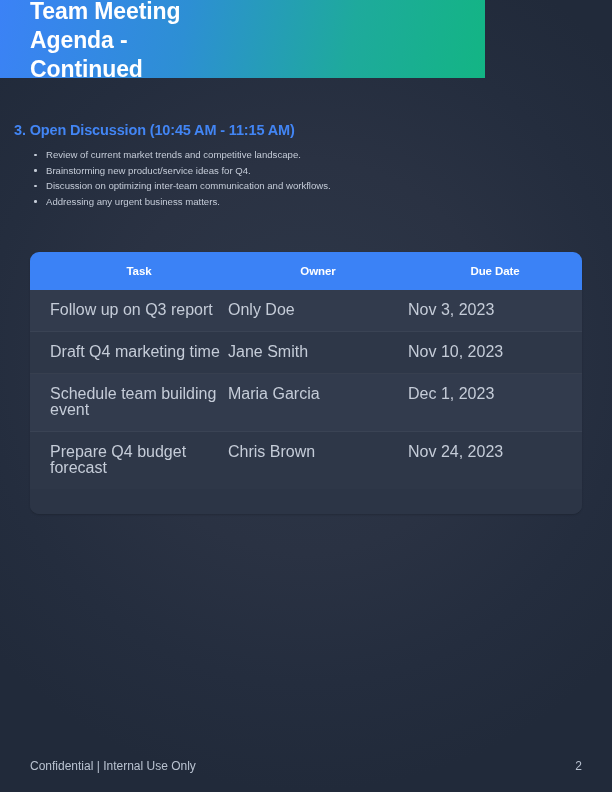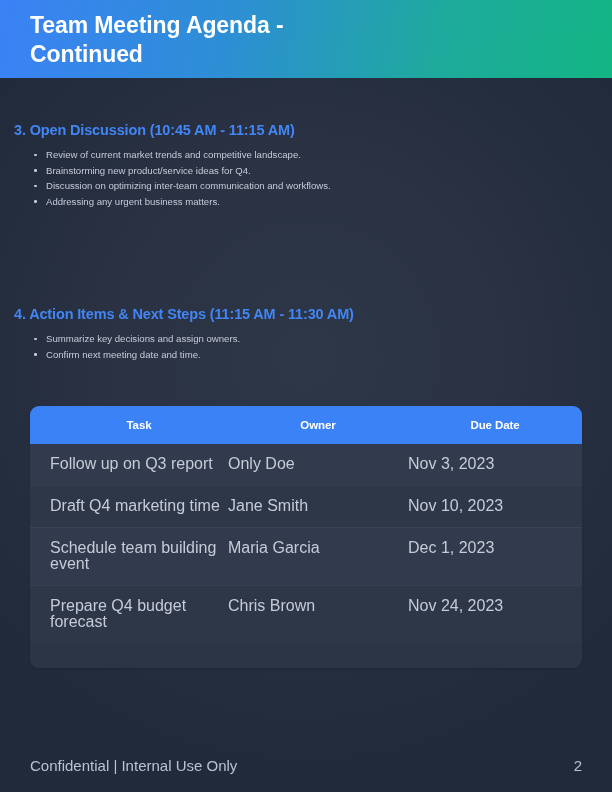--- a/index.html
+++ b/index.html
@@ -30,21 +30,21 @@
     position: absolute;
     inset: 0;
     z-index: 1;
   }
 
   
   .header {
     position: absolute;
     top: 0;
     left: 0;
-    width: 612px;
+    width: 485px;
     height: 78px;
     background: linear-gradient(100deg, #3b82f6 0%, #2d8fd4 38%, #1eaa9c 72%, #13b584 100%);
     display: flex;
     align-items: center;
   }
 
   .header-title {
     color: #ffffff;
     font-size: 23px;
     font-weight: bold;
@@ -162,21 +162,21 @@
     height: 52px;
     padding: 0 30px;
     display: flex;
     align-items: center;
     justify-content: space-between;
   }
 
   .footer-text,
   .footer-page {
     color: #b9c2d0;
-    font-size: 15px;
+    font-size: 12px;
     line-height: 12px;
   }
 </style>
 </head>
 <body>
 
 <div class="page-bg"></div>
 
 <div class="page">
 
@@ -189,27 +189,20 @@
     <div class="section" id="section-open-discussion">
       <div class="section-heading">3. Open Discussion (10:45 AM - 11:15 AM)</div>
       <ul class="bullets">
         <li>Review of current market trends and competitive landscape.</li>
         <li>Brainstorming new product/service ideas for Q4.</li>
         <li>Discussion on optimizing inter-team communication and workflows.</li>
         <li>Addressing any urgent business matters.</li>
       </ul>
     </div>
 
-    <div class="section" id="section-action-items">
-      <div class="section-heading">4. Action Items &amp; Next Steps (11:15 AM - 11:30 AM)</div>
-      <ul class="bullets">
-        <li>Summarize key decisions and assign owners.</li>
-        <li>Confirm next meeting date and time.</li>
-      </ul>
-    </div>
 
     <div class="table-wrap">
       <table class="task-table">
         <thead>
           <tr>
             <th>Task</th>
             <th>Owner</th>
             <th>Due Date</th>
           </tr>
         </thead>

